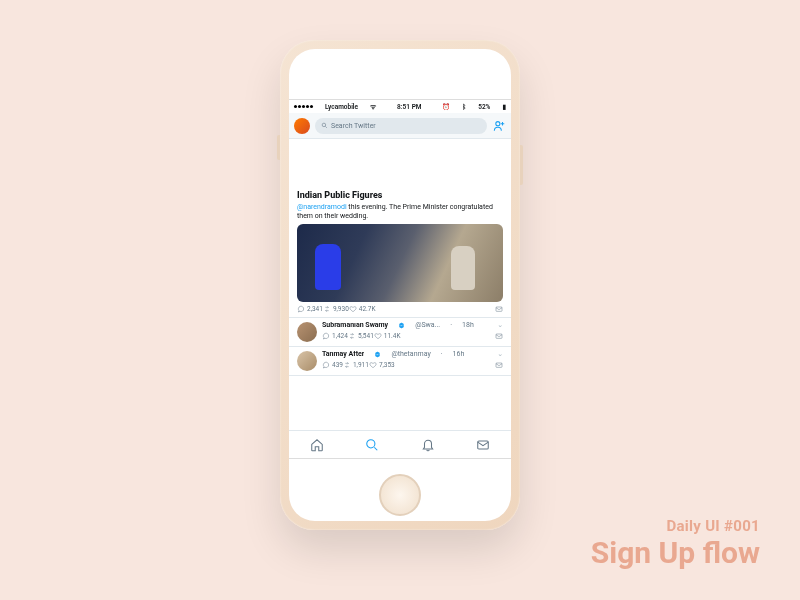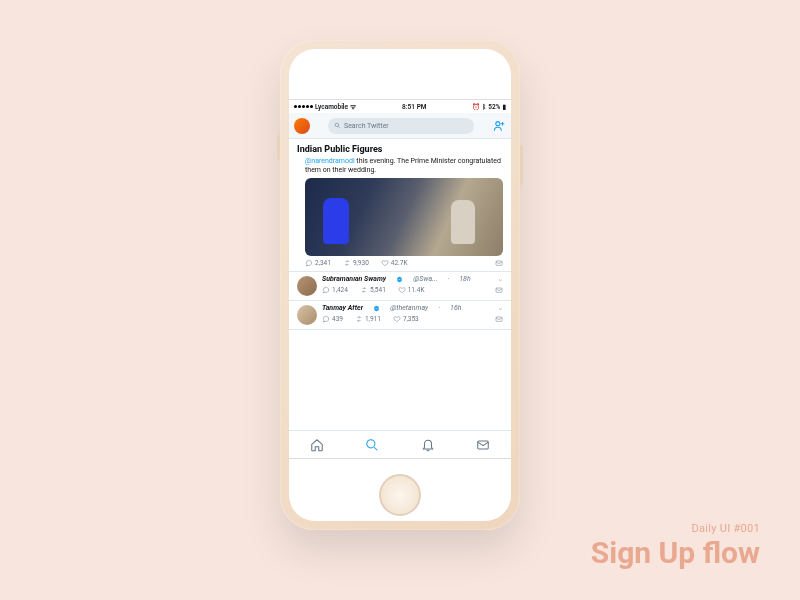--- a/index.html
+++ b/index.html
@@ -1,69 +1,69 @@
 <!DOCTYPE html>
 <html><head>
 <meta charset="utf-8">
 <style>
 *{margin:0;padding:0;box-sizing:border-box;font-family:-apple-system,BlinkMacSystemFont,"Segoe UI",Roboto,Helvetica,Arial,sans-serif;}
 body{width:800px;height:600px;background:#f8e6de;position:relative;overflow:hidden;}
 .canvas-label{position:absolute;right:40px;bottom:30px;text-align:right;color:#e9a890;}
-.canvas-label .small{font-size:11px;font-weight:400;letter-spacing:0.3px;}
+.canvas-label .small{font-size:15px;font-weight:700;letter-spacing:0.3px;}
 .canvas-label .big{font-size:30px;font-weight:700;}
 
 .phone{position:absolute;left:280px;top:40px;width:240px;height:490px;background:linear-gradient(135deg,#f5e4d3,#efd6be);border-radius:34px;box-shadow:0 20px 40px rgba(0,0,0,0.12),inset 0 0 2px rgba(255,255,255,0.6);}
 .phone:before{content:"";position:absolute;left:-3px;top:95px;width:3px;height:25px;background:#e8d2bc;border-radius:2px 0 0 2px;}
 .phone:after{content:"";position:absolute;right:-3px;top:105px;width:3px;height:40px;background:#e8d2bc;border-radius:0 2px 2px 0;}
 
 .phone-inner{position:absolute;left:9px;top:9px;right:9px;bottom:9px;background:#fff;border-radius:26px;overflow:hidden;}
 .speaker{position:absolute;left:50%;top:26px;transform:translateX(-50%);width:42px;height:5px;background:#d9c4af;border-radius:3px;}
 .camera{position:absolute;left:50%;top:24px;transform:translateX(-50%) translateX(-36px);width:7px;height:7px;background:#d9c4af;border-radius:50%;}
 
 .home-btn{position:absolute;left:50%;bottom:14px;transform:translateX(-50%);width:42px;height:42px;border:2px solid #e3d0bb;border-radius:50%;background:radial-gradient(circle,#fdf6ee,#f0dfcb);}
 
 .screen{position:absolute;left:0;top:50px;right:0;bottom:62px;background:#fff;border-top:1px solid #ddd;border-bottom:1px solid #ddd;font-size:8px;color:#14171a;overflow:hidden;}
 
 .status-bar{height:13px;display:flex;align-items:center;justify-content:space-between;padding:0 5px;font-size:6.5px;font-weight:600;}
-.status-bar .left, .status-bar .right{display:flex;align-items:center;gap:2px;}
+.status-bar .left, .status-bar .right{display:flex;align-items:center;gap:12px;}
 .signal-dots{display:flex;gap:1px;}
 .signal-dots span{width:3px;height:3px;background:#000;border-radius:50%;}
 .wifi-icon{font-size:7px;}
 
-.search-header{height:26px;background:#f5f8fa;border-bottom:0.5px solid #e1e8ed;display:flex;align-items:center;padding:0 5px;gap:18px;}
+.search-header{height:26px;background:#f5f8fa;border-bottom:0.5px solid #e1e8ed;display:flex;align-items:center;padding:0 5px;gap:5px;}
 .avatar-small{width:16px;height:16px;border-radius:50%;background:linear-gradient(135deg,#ff7b00,#d94a1f);flex-shrink:0;}
 .search-box{flex:1;height:16px;background:#e1e8ed;border-radius:10px;display:flex;align-items:center;padding:0 6px;gap:3px;color:#657786;font-size:7px;}
 .search-mag{width:7px;height:7px;}
 .adduser-icon{width:14px;height:14px;color:#1da1f2;}
 
-.section-title{padding:5px 8px 3px;font-size:9px;font-weight:800;color:#14171a;}
+.section-title{padding:5px 8px 3px;font-size:9px;font-weight:800;color:#14171a;margin-top:46px;}
 
 .feed{overflow:hidden;}
 .tweet{padding:4px 8px;border-bottom:0.5px solid #e1e8ed;display:flex;gap:5px;}
 .tweet-avatar{width:20px;height:20px;border-radius:50%;flex-shrink:0;background:#c2b19a;}
 .av1{background:linear-gradient(135deg,#b89372,#8a6d50);}
 .av2{background:linear-gradient(135deg,#d9c4a8,#a88c68);}
 .tweet-body{flex:1;min-width:0;}
-.tweet-head{display:flex;align-items:flex-end;gap:10px;font-size:7px;line-height:1;margin-bottom:2px;font-style:italic;}
+.tweet-head{display:flex;align-items:flex-end;gap:10px;font-size:7px;line-height:1;margin-bottom:2px;}
 .tweet-name{font-weight:700;white-space:nowrap;overflow:hidden;text-overflow:ellipsis;max-width:72px;}
 .verified{width:7px;height:7px;fill:#1da1f2;flex-shrink:0;}
 .tweet-handle{color:#657786;white-space:nowrap;overflow:hidden;text-overflow:ellipsis;}
 .tweet-chevron{margin-left:auto;color:#aab8c2;font-size:7px;}
 .tweet-text{font-size:7px;line-height:1.25;color:#14171a;word-wrap:break-word;}
 .tweet-text .mention{color:#1da1f2;}
 .tweet-media{margin-top:3px;width:100%;height:78px;border-radius:6px;background:linear-gradient(115deg,#1d2a4a 0%,#2f3b58 30%,#5a5f6e 50%,#b5a890 70%,#8c7e68 100%);position:relative;overflow:hidden;}
 .tweet-media:before{content:"";position:absolute;left:18px;top:20px;width:26px;height:46px;background:#2a3de8;border-radius:8px 8px 4px 4px;}
 .tweet-media:after{content:"";position:absolute;right:28px;top:22px;width:24px;height:44px;background:#d8d0c2;border-radius:8px 8px 4px 4px;}
-.tweet-actions{display:flex;gap:12px;margin-top:3px;color:#657786;font-size:6.5px;}
+.tweet-actions{display:flex;margin-top:3px;color:#657786;font-size:6.5px;}
 .tweet-actions>div{display:flex;align-items:center;gap:2px;}
 .act-icon{width:8px;height:8px;stroke:#657786;fill:none;stroke-width:1.5;}
 .env-icon{width:8px;height:8px;stroke:#657786;fill:none;stroke-width:1.5;margin-left:auto;}
 
 .tweet.first{padding-top:0;}
-.tweet.first .tweet-body{margin-left:8px;}
+.tweet.first .tweet-body{margin-left:0;}
 
 .bottom-nav{position:absolute;left:0;right:0;bottom:0;height:28px;background:#fff;border-top:0.5px solid #e1e8ed;display:flex;}
 .bottom-nav>div{flex:1;display:flex;align-items:center;justify-content:center;}
 .nav-icon{width:14px;height:14px;stroke:#657786;fill:none;stroke-width:1.8;}
 .nav-icon.active{stroke:#1da1f2;}
 .home-sparkle{position:relative;}
 .home-sparkle:after{content:"";position:absolute;top:-2px;right:-3px;width:4px;height:4px;background:#1da1f2;border-radius:50%;}
 </style>
 </head>
 <body>

